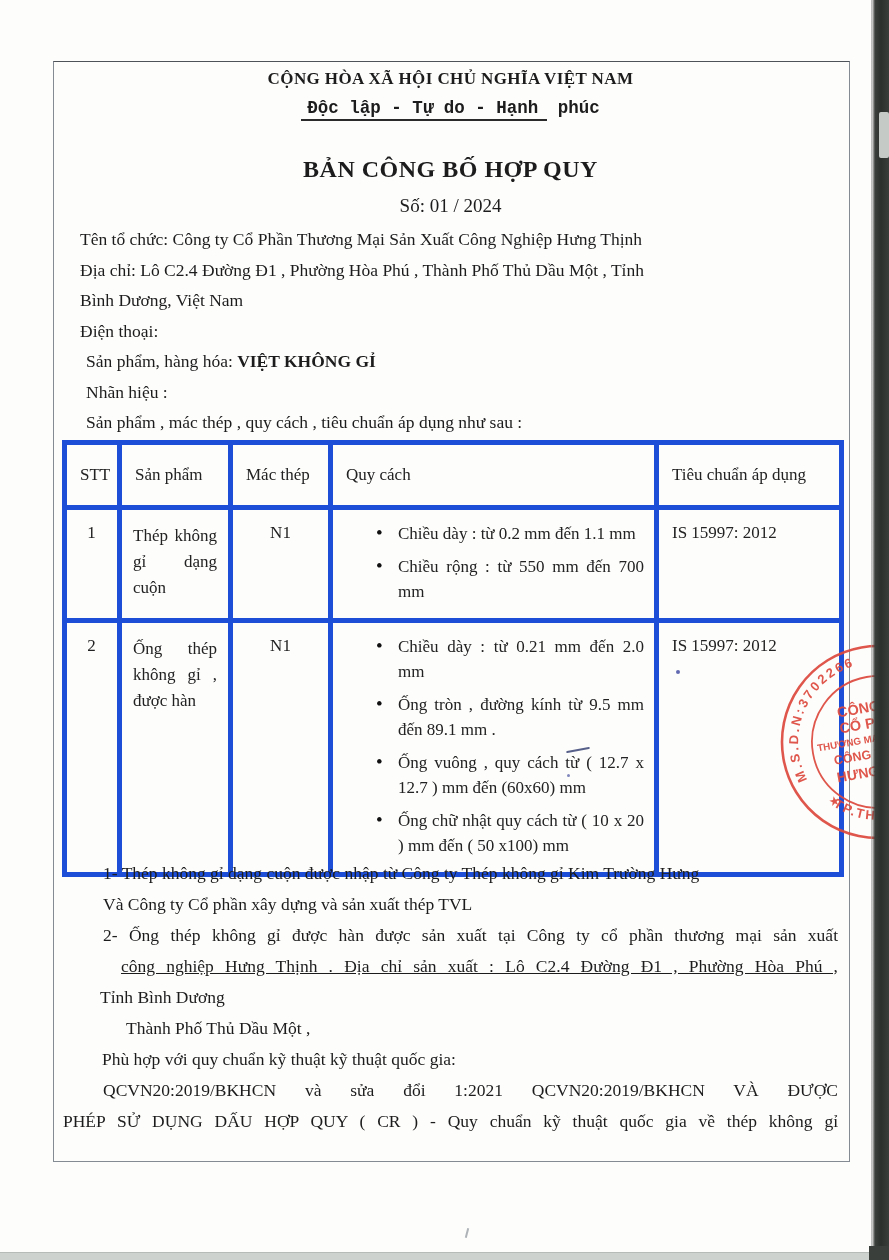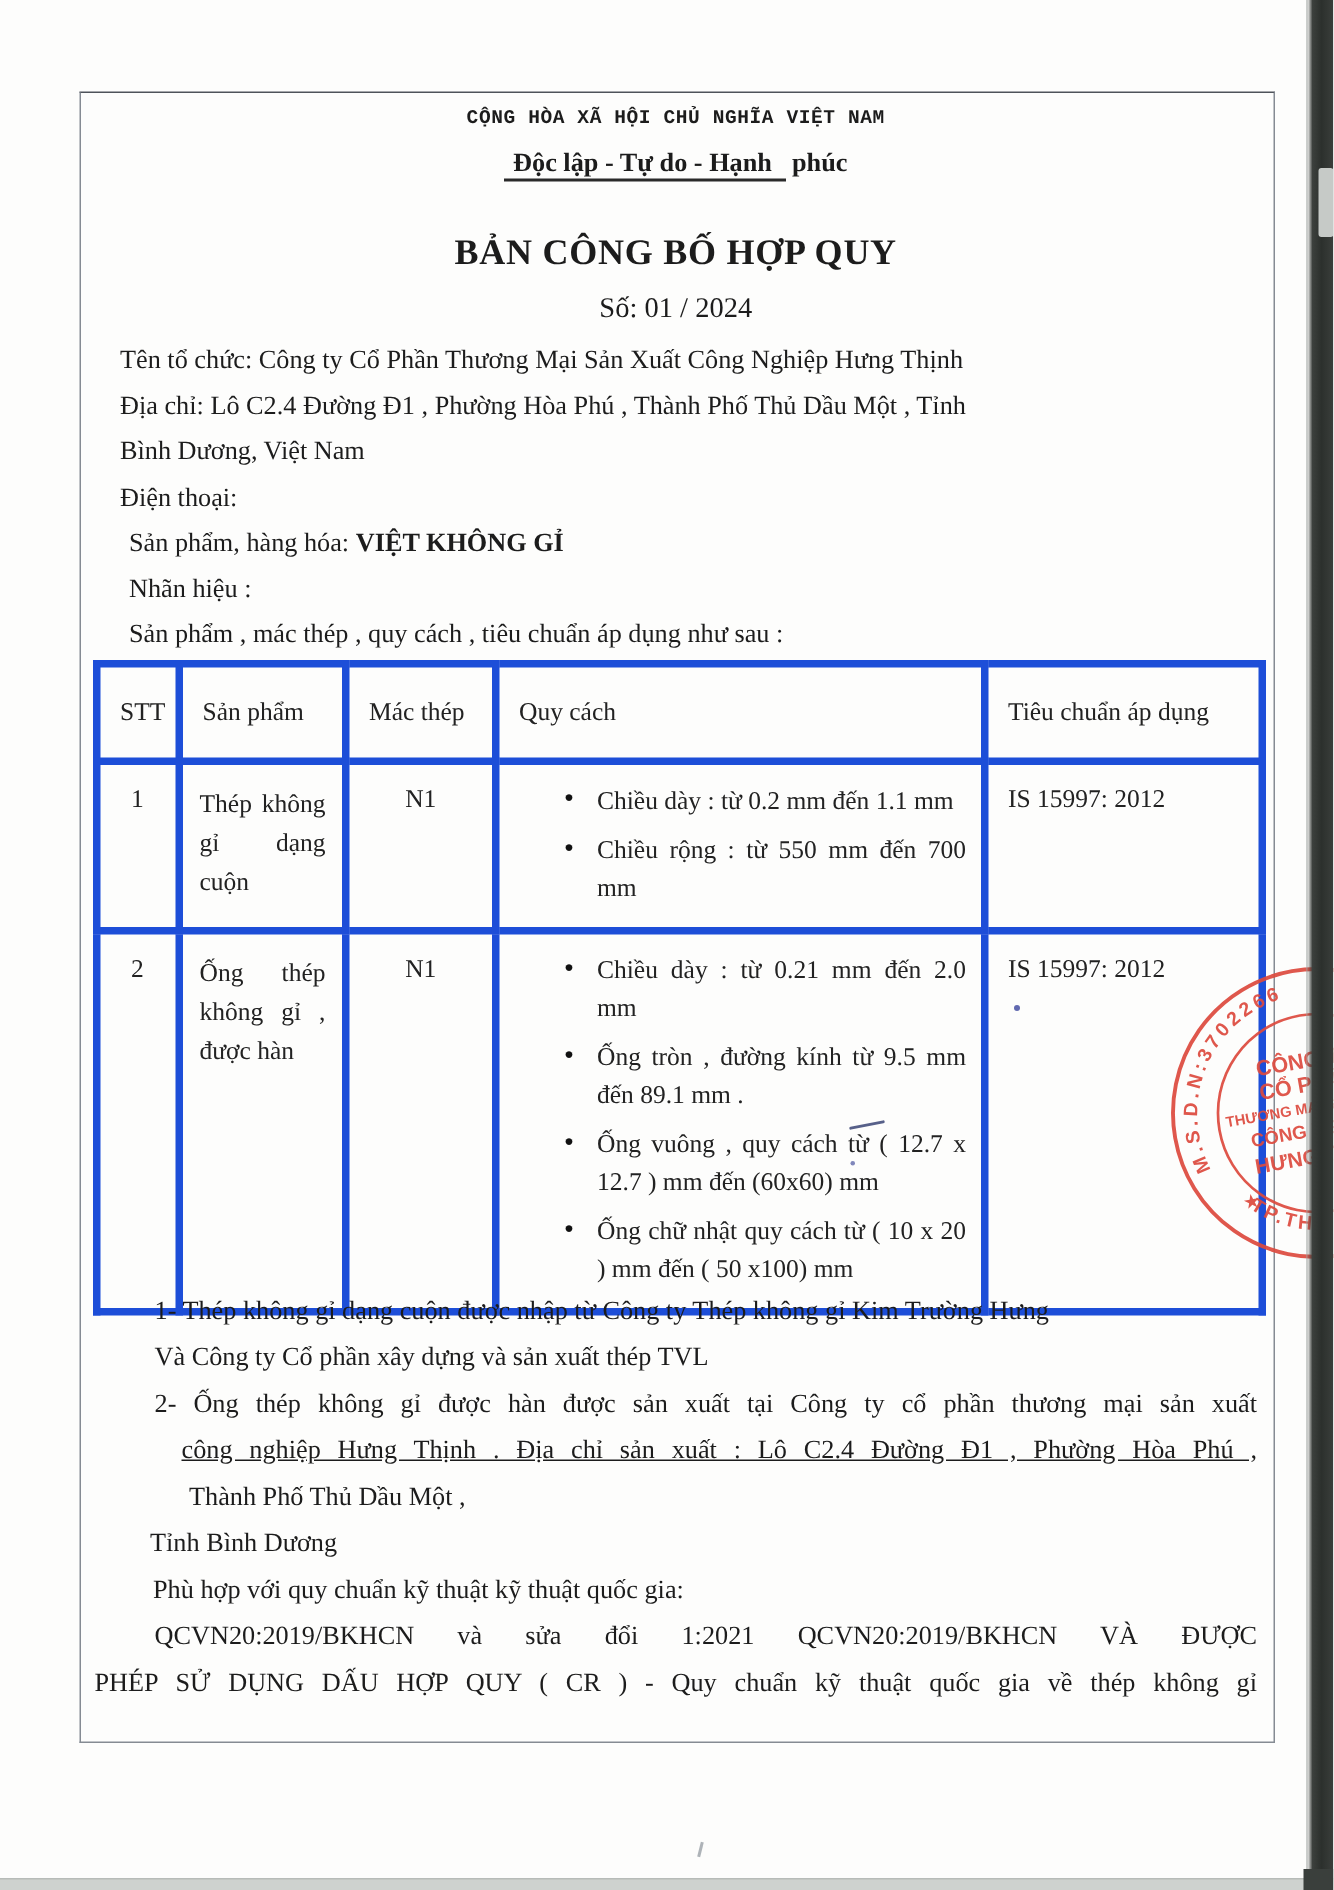--- a/index.html
+++ b/index.html
@@ -7,22 +7,22 @@
     position:relative;width:889px;height:1260px;overflow:hidden;
     background:#fdfdfc;color:#1c1c1c;
     font-family:"Liberation Serif", serif;
     -webkit-font-smoothing:antialiased;
   }
   
   .frame{position:absolute;left:53px;top:61px;width:795px;height:1099px;
     border:1px solid #858b93;border-top-color:#4e535a;}
   
   .header-block{position:absolute;left:53px;top:66px;width:795px;text-align:center;}
-  .nat-title{font-size:13px;font-weight:700;letter-spacing:.4px;line-height:26px;font-family:Liberation Mono, monospace;}
-  .motto{font-size:17.5px;font-weight:700;line-height:24px;margin-top:4px;}
+  .nat-title{font-size:17px;font-weight:700;letter-spacing:.4px;line-height:26px;}
+  .motto{font-size:17.5px;font-weight:700;line-height:24px;margin-top:4px;font-family:Liberation Mono, monospace;}
   .motto .u{border-bottom:2px solid #2a2a2a;padding:0 9px 1px 6px;}
   .doc-title{font-size:24px;font-weight:700;letter-spacing:.5px;margin-top:34px;line-height:30px;}
   .doc-no{font-size:19px;margin-top:10px;line-height:24px;}
   
   .info-block{position:absolute;left:80px;top:224px;width:732px;font-size:17.5px;line-height:30.5px;}
   .info-block .ind{margin-left:6px;}
   .bold{font-weight:700;}
   
   table.spec{position:absolute;left:62px;top:440px;width:777px;border-collapse:collapse;
     table-layout:fixed;font-size:17px;color:#222;}
@@ -135,22 +135,22 @@
         <td class="c-tc">IS 15997: 2012</td>
       </tr>
     </tbody>
   </table>
 
   <div class="notes">
     <div class="nl ml50">1-  Thép không gỉ dạng cuộn được nhập từ Công ty Thép không gỉ Kim Trường Hưng</div>
     <div class="nl ml50">Và Công ty Cổ phần xây dựng và sản xuất thép TVL</div>
     <div class="nl ml50 jl">2-  Ống thép không gỉ được hàn được sản xuất tại Công ty cổ phần thương mại sản xuất</div>
     <div class="nl ml68 jl">công nghiệp Hưng Thịnh . Địa chỉ sản xuất : Lô C2.4 Đường Đ1 , Phường Hòa Phú ,</div>
+    <div class="nl ml47">Tỉnh Bình Dương</div>
     <div class="nl ml73">Thành Phố Thủ Dầu Một ,</div>
-    <div class="nl ml47">Tỉnh Bình Dương</div>
     <div class="nl ml49">Phù hợp với quy chuẩn kỹ thuật kỹ thuật quốc gia:</div>
     <div class="nl ml50 jl">QCVN20:2019/BKHCN và sửa đổi 1:2021 QCVN20:2019/BKHCN VÀ ĐƯỢC</div>
     <div class="nl ml10 jl">PHÉP SỬ DỤNG DẤU HỢP QUY ( CR ) -  Quy chuẩn kỹ thuật quốc gia về thép không gỉ</div>
   </div>
 
   <svg class="stamp" width="230" height="230" viewBox="0 0 230 230">
     <g transform="rotate(-10 115 115)">
       <circle cx="115" cy="115" r="96" fill="none" stroke="#dd4a3e" stroke-width="2.6"></circle>
       <circle cx="115" cy="115" r="66" fill="none" stroke="#dd4a3e" stroke-width="1.8"></circle>
       <path id="arcTop" d="M 39.8,142.4 A 80,80 0 1 1 193.8,101.1" fill="none"></path>

